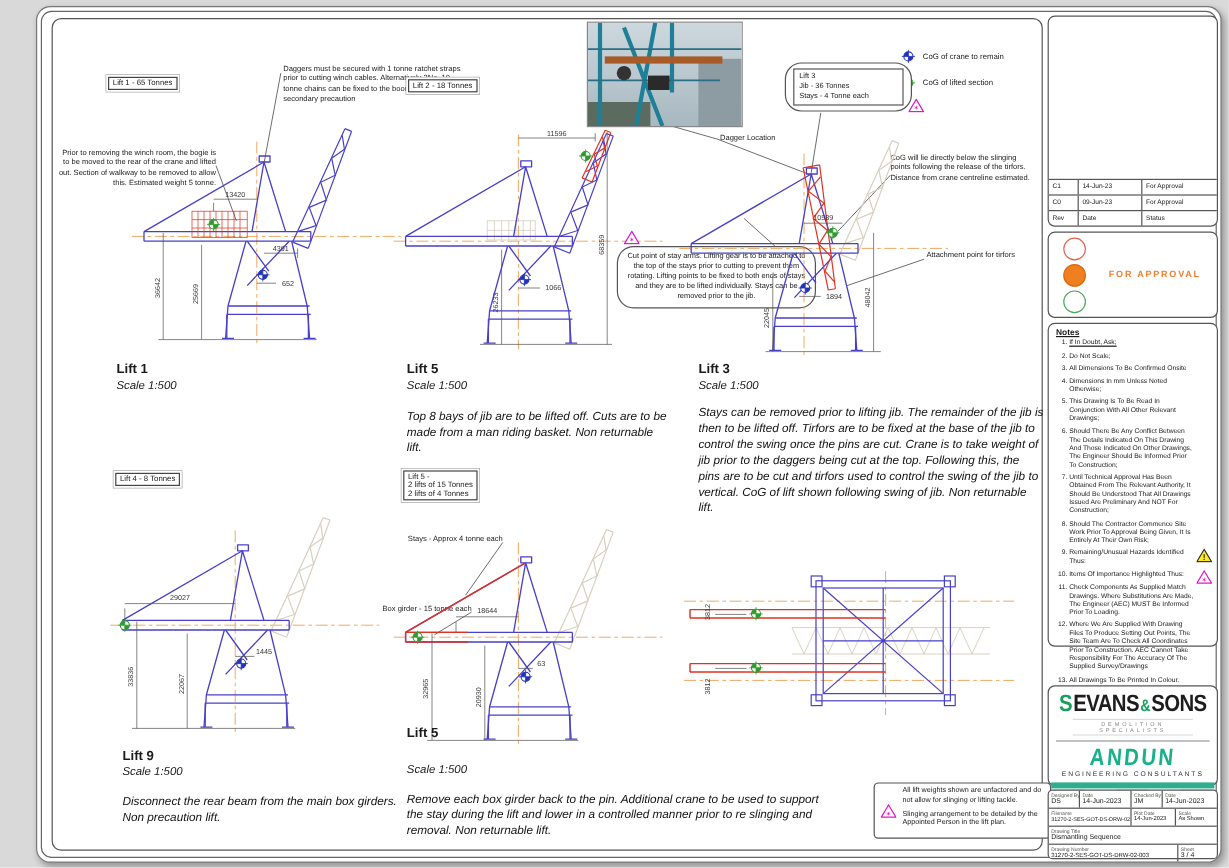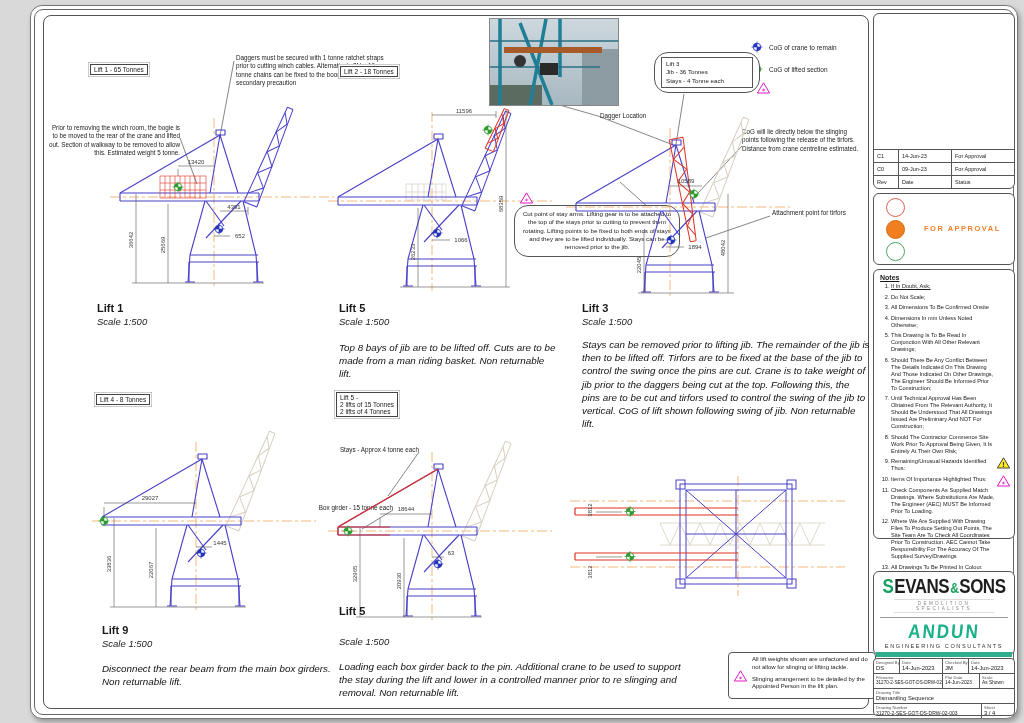--- a/index.html
+++ b/index.html
@@ -291,21 +291,21 @@
           <use href="#g-cog"></use>
         </g>
       <path class="dim" d="M20 99 H112 M20 103 V113 M112 143 H128 M30 114 V203 M72 124 V203 M26 203 H162"></path>
       <text class="dimtxt" x="66" y="96" text-anchor="middle">29027</text>
       <text class="dimtxt" x="136" y="141" text-anchor="middle">1445</text>
       <text class="dimtxt" transform="translate(27,160) rotate(-90)" text-anchor="middle">33836</text>
       <text class="dimtxt" transform="translate(69,166) rotate(-90)" text-anchor="middle">22067</text>
     </svg>
     <div class="lift-title" style="left:58px;top:608px">Lift 9</div>
     <div class="lift-scale" style="left:58px;top:622px">Scale 1:500</div>
-    <div class="lift-desc" style="left:58px;top:646px;width:245px">Disconnect the rear beam from the main box girders. Non returnable lift.</div>
+    <div class="lift-desc" style="left:58px;top:646px;width:245px">Disconnect the rear beam from the main box girders. Non precaution lift.</div>
 
     <div class="tagbox" style="left:292px;top:376px">
       <span class="ln">Lift 5 -</span>
       <span class="ln">2 lifts of 15 Tonnes</span>
       <span class="ln">2 lifts of 4 Tonnes</span>
     </div>
     <div class="ann right" style="left:250px;top:430px;width:125px">Stays - Approx 4 tonne each</div>
     <div class="ann right" style="left:224px;top:488px;width:125px">Box girder - 15 tonne each</div>
     <svg class="abs" style="left:276px;top:398px" width="240" height="215" viewBox="0 0 240 215">
       <path class="cl" d="M112 38 V207 M8 117 H232"></path>
@@ -328,21 +328,21 @@
           <use href="#g-cog"></use>
         </g>
       <path class="dim" d="M60 100 H112 M60 104 V113 M112 143 H124 M40 114 V203 M84 124 V203 M36 203 H162"></path>
       <text class="dimtxt" x="86" y="97" text-anchor="middle">18644</text>
       <text class="dimtxt" x="131" y="141" text-anchor="middle">63</text>
       <text class="dimtxt" transform="translate(37,160) rotate(-90)" text-anchor="middle">32965</text>
       <text class="dimtxt" transform="translate(81,167) rotate(-90)" text-anchor="middle">20930</text>
     </svg>
     <div class="lift-title" style="left:295px;top:589px">Lift 5</div>
     <div class="lift-scale" style="left:295px;top:620px">Scale 1:500</div>
-    <div class="lift-desc" style="left:295px;top:644px;width:345px">Loading each box girder back to the pin. Additional crane to be used to support the stay during the lift and lower in a controlled manner prior to re slinging and removal. Non returnable lift.</div>
+    <div class="lift-desc" style="left:295px;top:644px;width:345px">Remove each box girder back to the pin. Additional crane to be used to support the stay during the lift and lower in a controlled manner prior to re slinging and removal. Non returnable lift.</div>
 
     <svg class="abs" style="left:516px;top:452px" width="290" height="135" viewBox="0 0 290 135">
       <path class="cl" d="M10 33 H285 M10 99 H285 M178 8 V128"></path>
       <g stroke="#d8cfc0" stroke-width="0.8" fill="none">
         <path d="M100 55 H265 M100 77 H265"></path>
         <path d="M100 55 L110 77 L120 55 L130 77 L140 55 L150 77 L160 55 L170 77 L180 55 L190 77 L200 55 L210 77 L220 55 L230 77 L240 55 L250 77 L260 55"></path>
       </g>
       <g stroke="#4840c8" stroke-width="1" fill="none">
         <rect x="120" y="16" width="112" height="100"></rect>
         <rect x="126" y="22" width="100" height="88"></rect>

